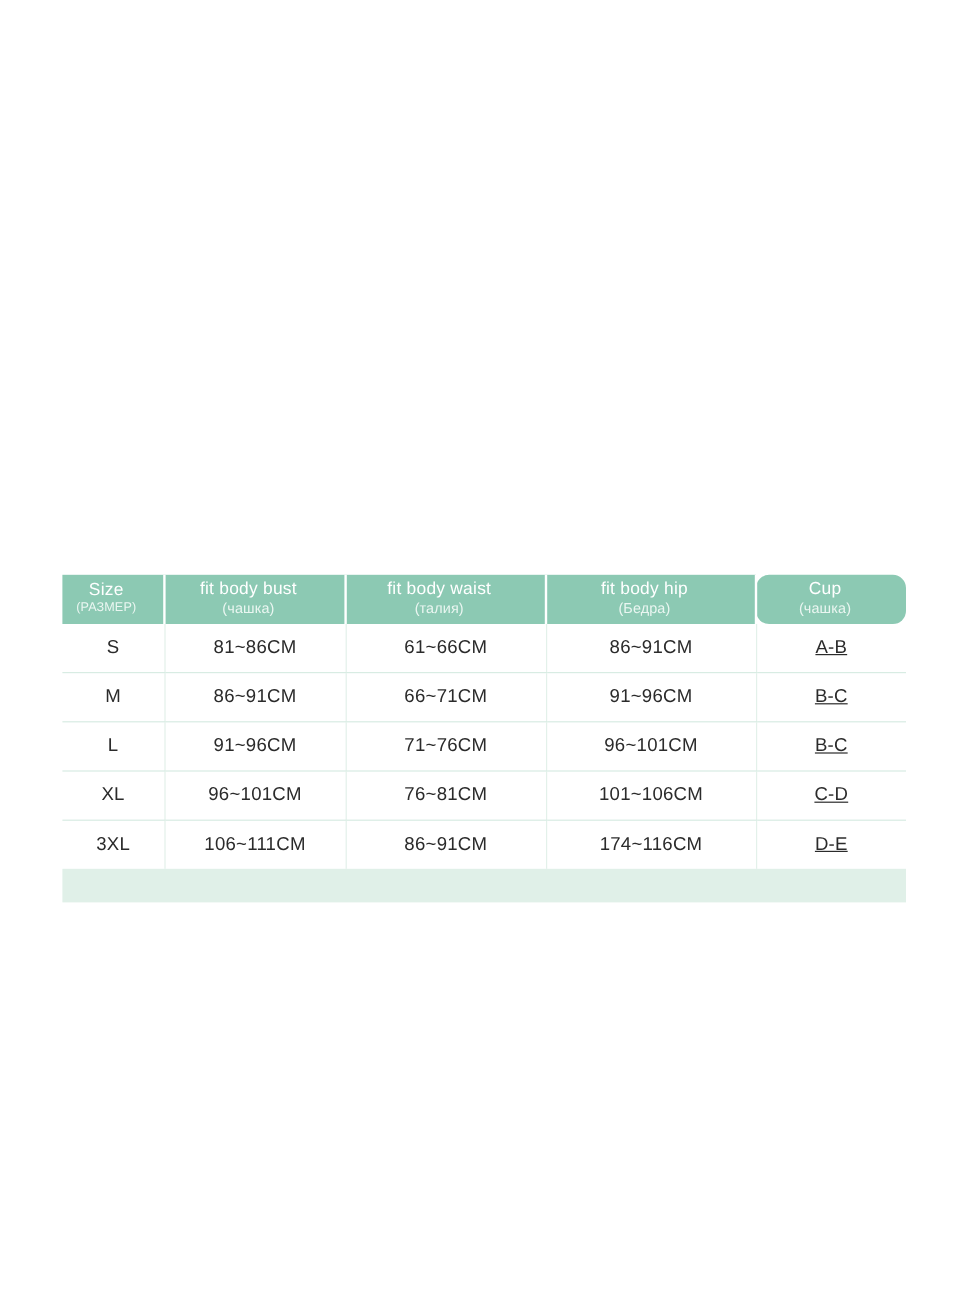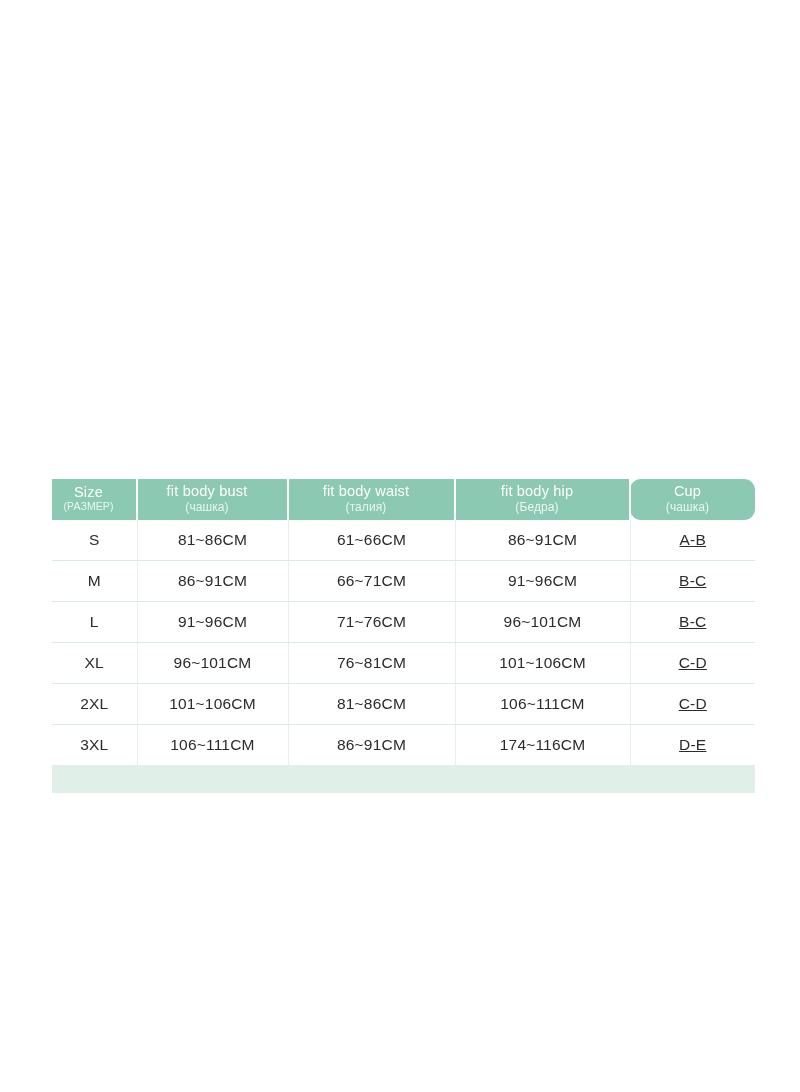--- a/index.html
+++ b/index.html
@@ -169,27 +169,20 @@
           <td>B-C</td>
         </tr>
         <tr>
           <td>XL</td>
           <td>96~101CM</td>
           <td>76~81CM</td>
           <td>101~106CM</td>
           <td>C-D</td>
         </tr>
         <tr>
-          <td>2XL</td>
-          <td>101~106CM</td>
-          <td>81~86CM</td>
-          <td>106~111CM</td>
-          <td>C-D</td>
-        </tr>
-        <tr>
           <td>3XL</td>
           <td>106~111CM</td>
           <td>86~91CM</td>
           <td>174~116CM</td>
           <td>D-E</td>
         </tr>
       </tbody>
     </table>
 
     <div class="chart-footer"></div>

